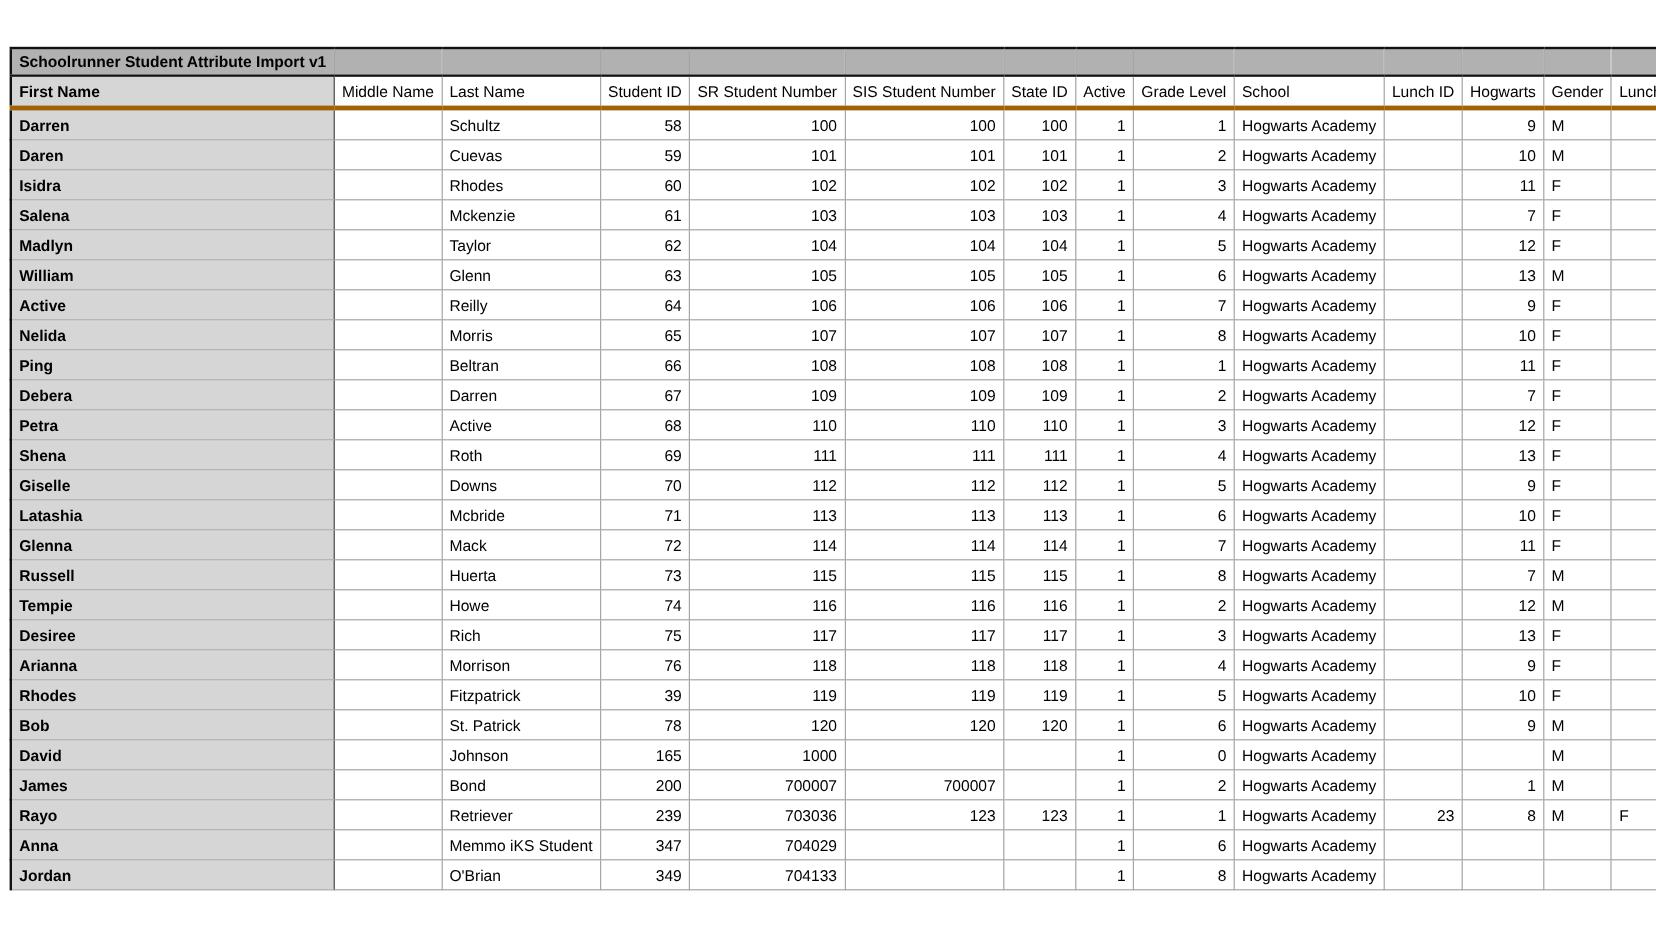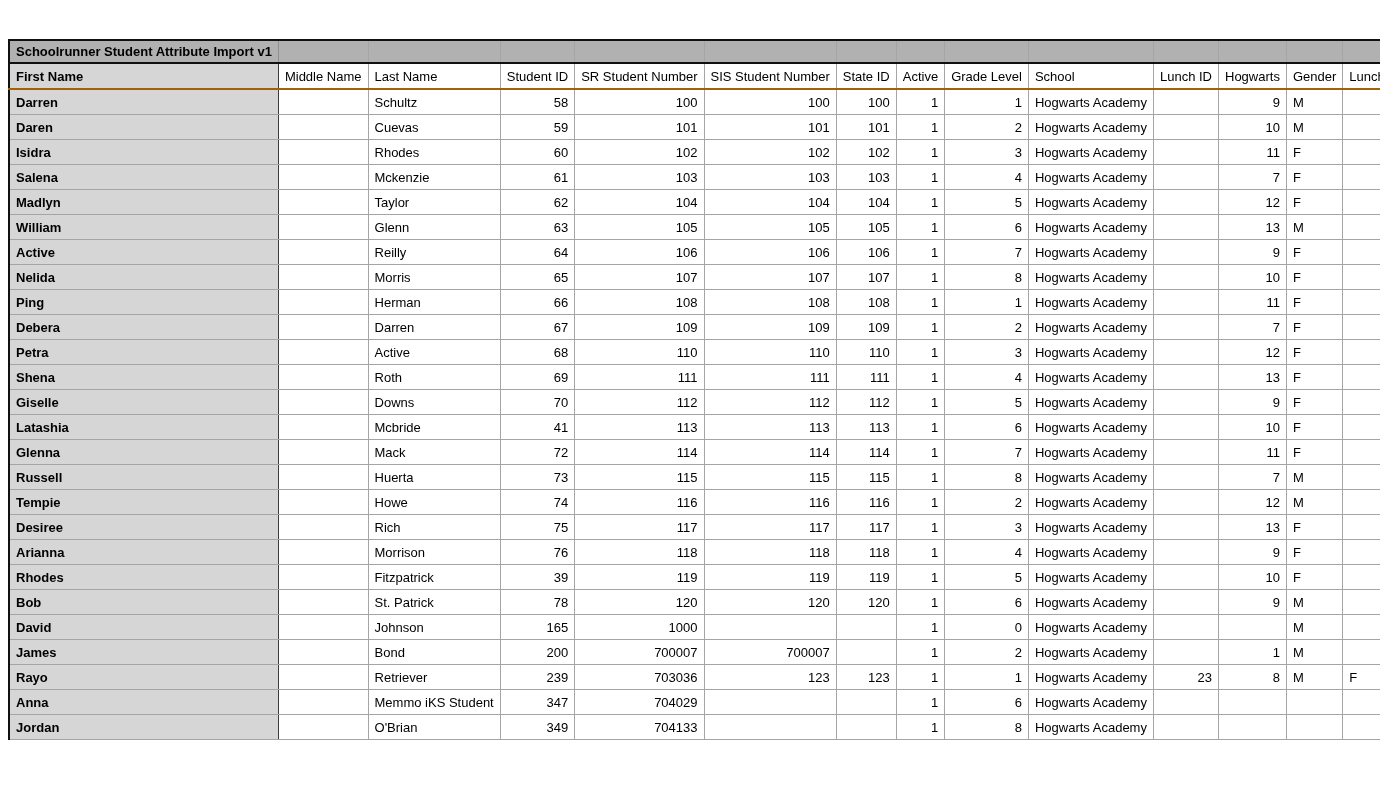--- a/index.html
+++ b/index.html
@@ -37,21 +37,21 @@
   tr.title-row td {
     background: #b1b1b1;
     border-top: 2px solid #111111;
     border-bottom: 2px solid #111111;
     font-weight: bold;
     height: 21px;
     text-align: center;
   }
   tr.header-row th {
     background: #ffffff;
-    border-bottom: 2px solid #a16207;
+    border-bottom: 4px solid #a16207;
   }
   .first-col {
     background: #d6d6d6 !important;
     font-weight: bold;
     border-right: 1px solid #3c3c3c !important;
   }
   tr.title-row td.first-col {
     background: #b1b1b1 !important;
     border-right: 1px solid #8f8f8f !important;
   }
@@ -238,21 +238,21 @@
           <td class="al-right">8</td>
           <td class="al-left">Hogwarts Academy</td>
           <td class="al-right"></td>
           <td class="al-right">10</td>
           <td class="al-left">F</td>
           <td class="al-left"></td>
         </tr>
         <tr>
           <td class="al-left first-col">Ping</td>
           <td class="al-left"></td>
-          <td class="al-left">Herman</td>
+          <td class="al-left">Beltran</td>
           <td class="al-right">66</td>
           <td class="al-right">108</td>
           <td class="al-right">108</td>
           <td class="al-right">108</td>
           <td class="al-right">1</td>
           <td class="al-right">1</td>
           <td class="al-left">Hogwarts Academy</td>
           <td class="al-right"></td>
           <td class="al-right">11</td>
           <td class="al-left">F</td>
@@ -319,21 +319,21 @@
           <td class="al-left">Hogwarts Academy</td>
           <td class="al-right"></td>
           <td class="al-right">9</td>
           <td class="al-left">F</td>
           <td class="al-left"></td>
         </tr>
         <tr>
           <td class="al-left first-col">Latashia</td>
           <td class="al-left"></td>
           <td class="al-left">Mcbride</td>
-          <td class="al-right">41</td>
+          <td class="al-right">71</td>
           <td class="al-right">113</td>
           <td class="al-right">113</td>
           <td class="al-right">113</td>
           <td class="al-right">1</td>
           <td class="al-right">6</td>
           <td class="al-left">Hogwarts Academy</td>
           <td class="al-right"></td>
           <td class="al-right">10</td>
           <td class="al-left">F</td>
           <td class="al-left"></td>

